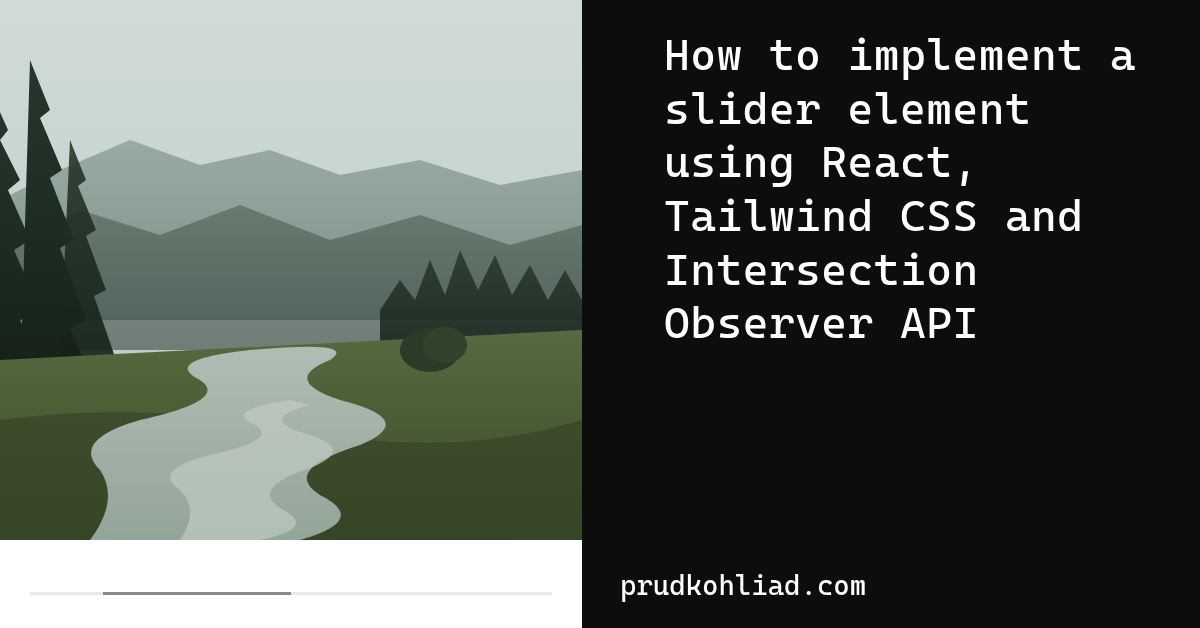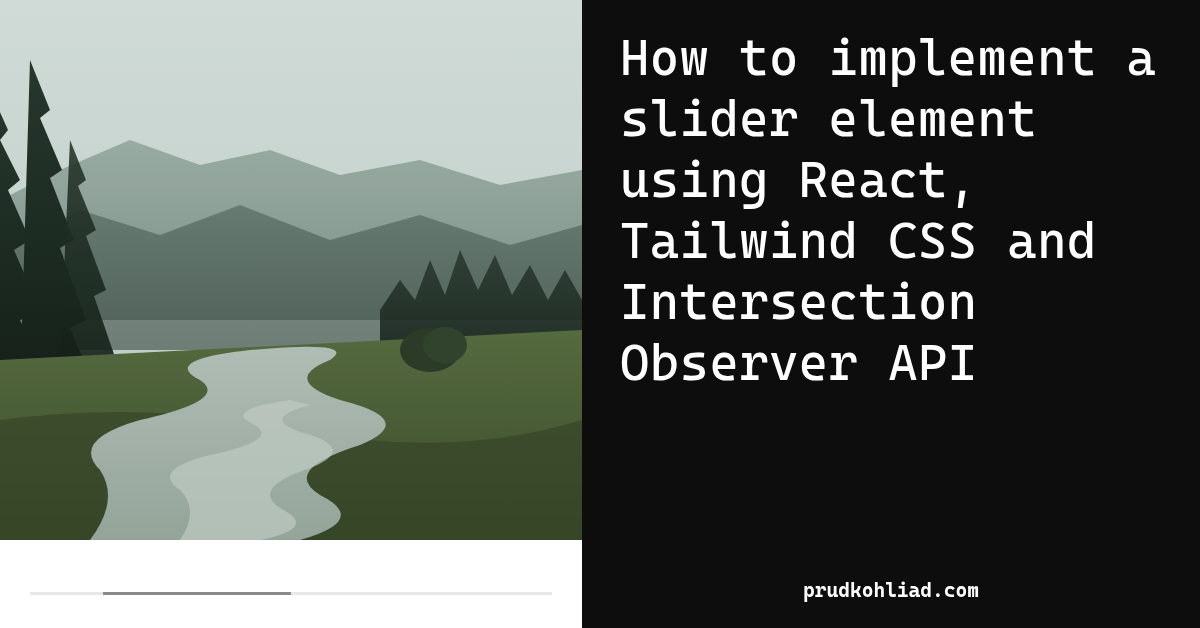--- a/index.html
+++ b/index.html
@@ -52,40 +52,41 @@
     .right-panel {
       width: 618px;
       height: 628px;
       background: #0d0d0d;
       color: #ffffff;
       padding: 28px 38px 26px 38px;
       display: flex;
       flex-direction: column;
     }
     .title {
-      font-size: 50px;
+      font-size: 44px;
       line-height: 1.22;
       font-weight: 500;
       letter-spacing: 0.01em;
       margin-bottom: 28px;
       color: #ffffff;
+      margin-left: 44px;
     }
     .description {
       font-size: 24.5px;
       line-height: 1.35;
       font-weight: 400;
       color: #e4e4e4;
       letter-spacing: 0.005em;
     }
     .domain {
       margin-top: auto;
-      text-align: center;
-      font-size: 20px;
+      text-align: left;
+      font-size: 28px;
       color: #ffffff;
-      font-weight: 700;
+      font-weight: 400;
     }
   </style>
 </head>
 <body>
 
 <div class="left-panel">
   <div class="hero-image">
     <svg viewBox="0 0 582 540" preserveAspectRatio="xMidYMid slice">
       <defs>
         <linearGradient id="sky" x1="0" y1="0" x2="0" y2="1">

